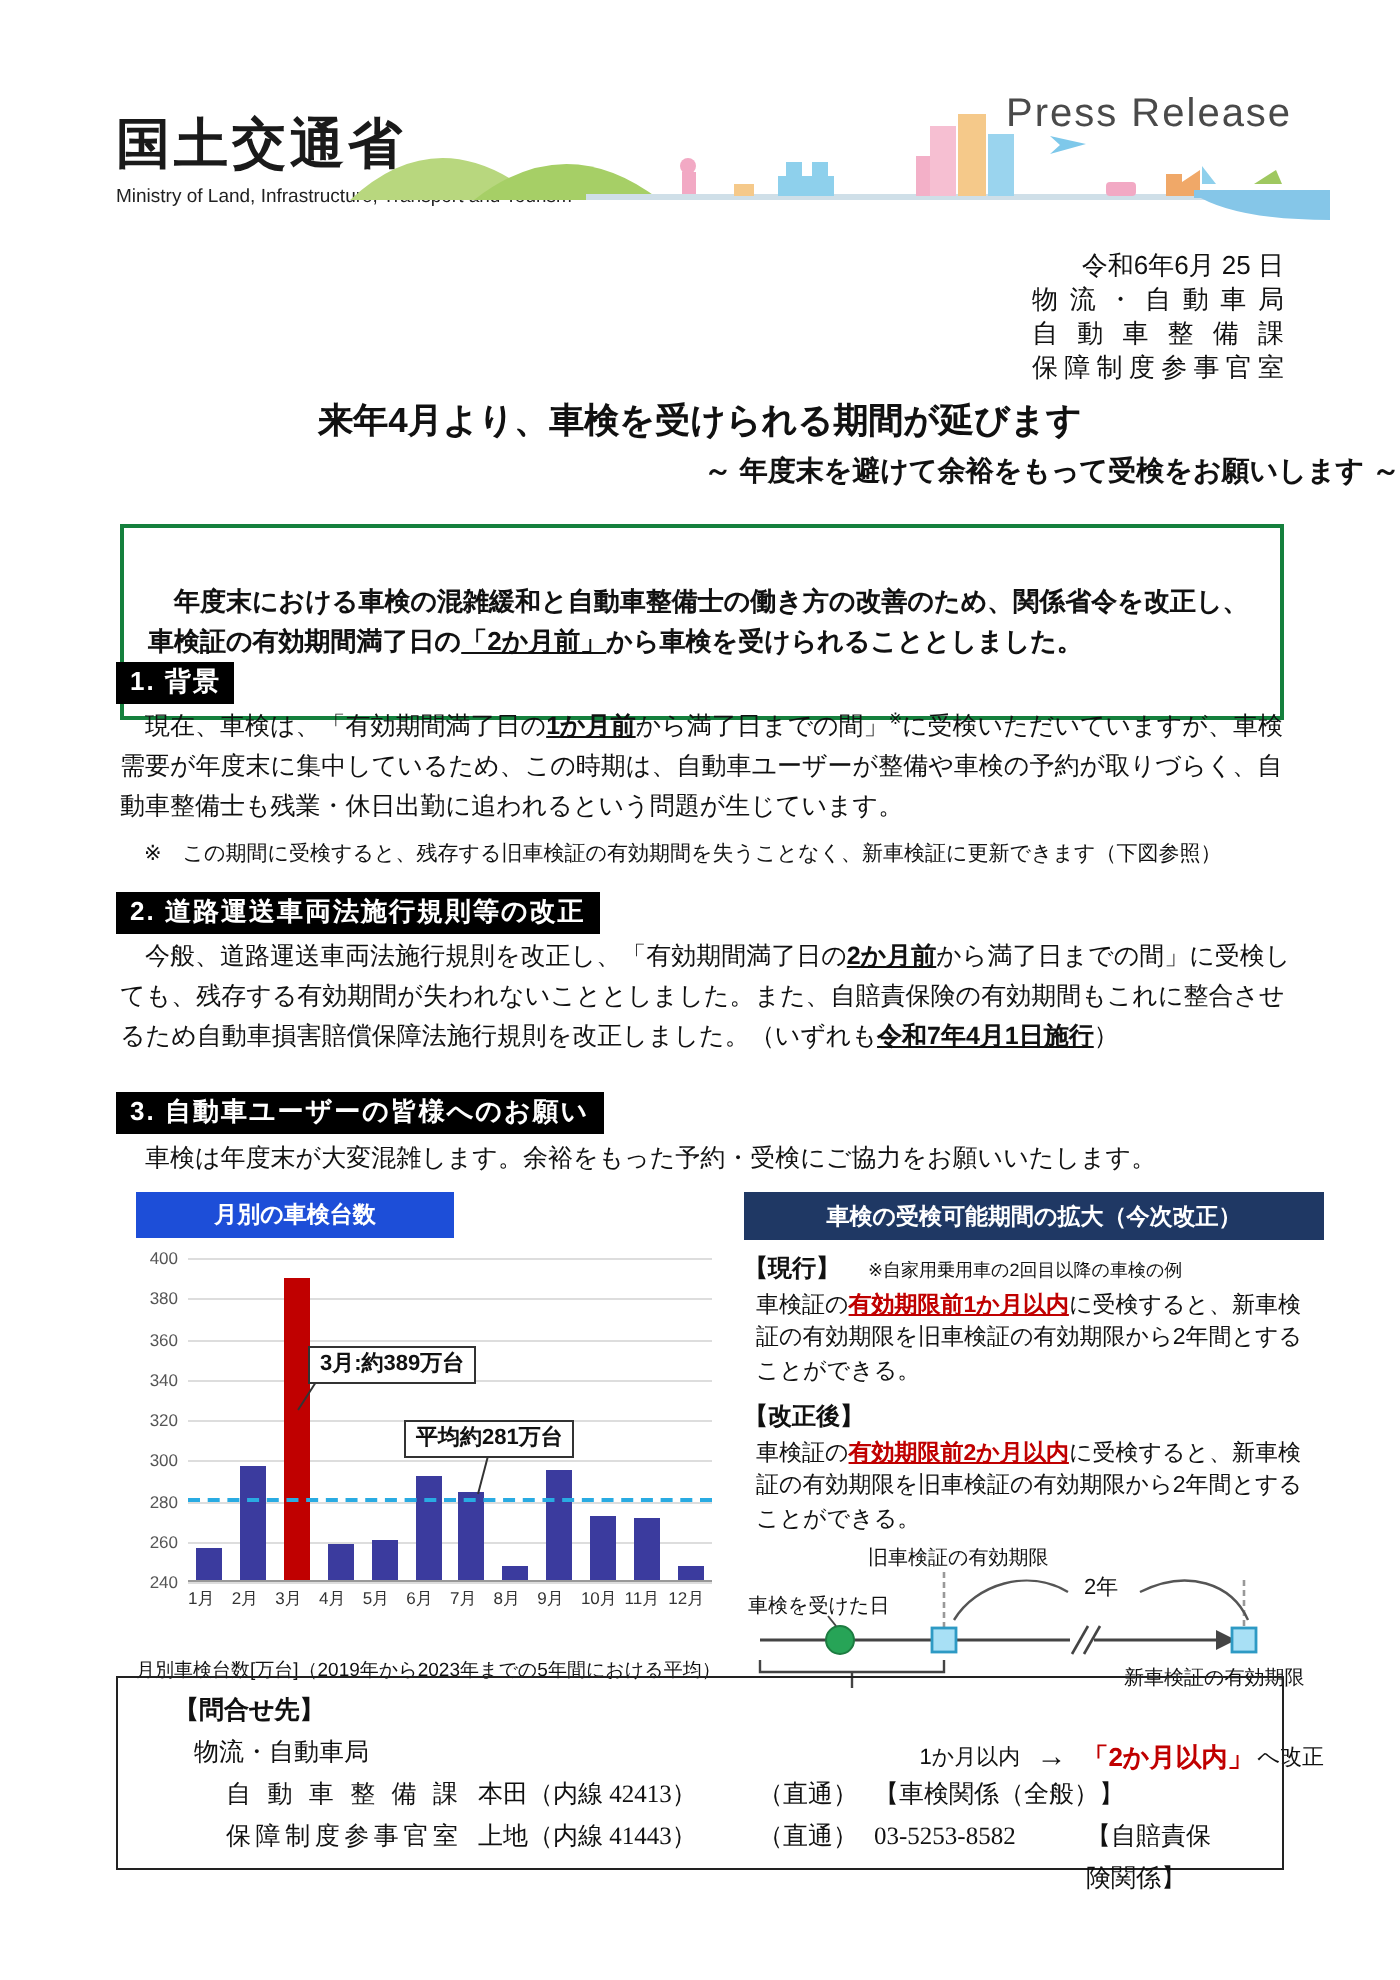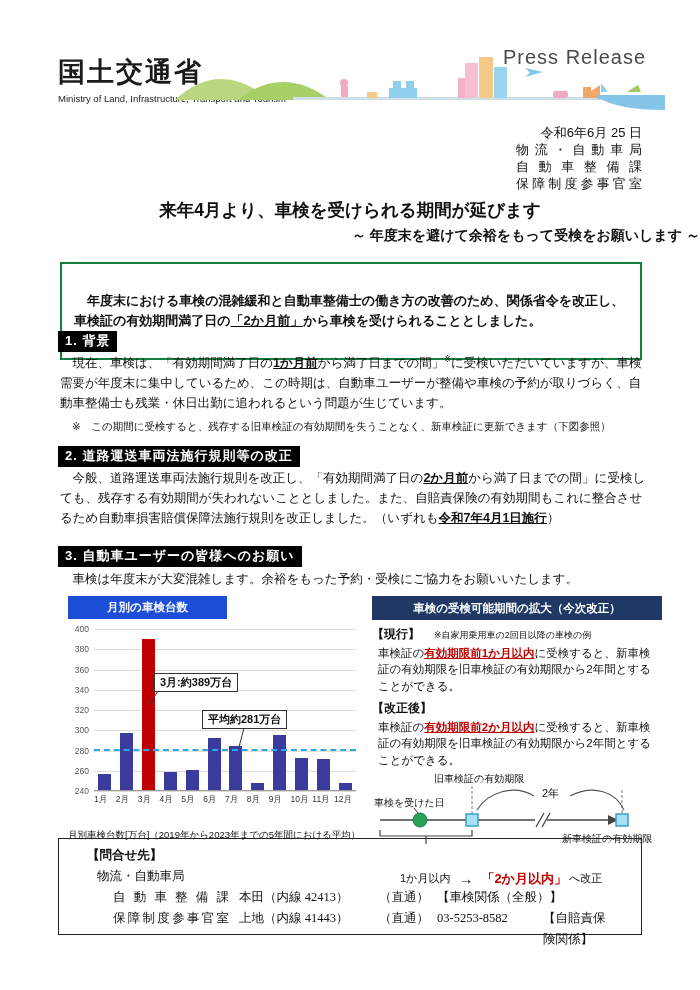--- a/index.html
+++ b/index.html
@@ -69,21 +69,21 @@
   .r-label { font-size:12px; font-weight:bold; }
   .r-note { font-size:9px; margin-left:14px; }
   .r-par { font-size:11.5px; line-height:1.42; margin-top:2px; padding-left:6px; }
 
   .timeline { position:relative; width:290px; height:96px; margin-top:4px; }
   .tl-label { position:absolute; font-size:10px; color:#111; white-space:nowrap; }
   .tl-old { left:62px; top:0; }
   .tl-day { left:2px; top:24px; }
   .tl-2y { left:170px; top:14px; font-size:11px; }
   .tl-new { left:158px; top:60px;margin-left:32px; }
-  .tl-bottom { margin-top:2px; padding-left:28px; display:flex; align-items:center; }
+  .tl-bottom { margin-top:2px; padding-left:28px; display:flex; align-items:center;justify-content:flex-end; }
   .tl-before { font-size:11px; }
   .tl-arrow { font-size:15px; font-weight:bold; margin:0 8px; }
   .tl-after { color:#c00000; font-weight:bold; font-size:13px; }
   .tl-after-sfx { font-size:11px; margin-left:2px; }
 
   
   .contact {
     left:58px; top:838px; width:584px; height:97px; border:1.5px solid #222;
     font-family:"Liberation Serif","DejaVu Serif",serif; font-size:12.5px;
     padding:6px 28px; line-height:21px;

